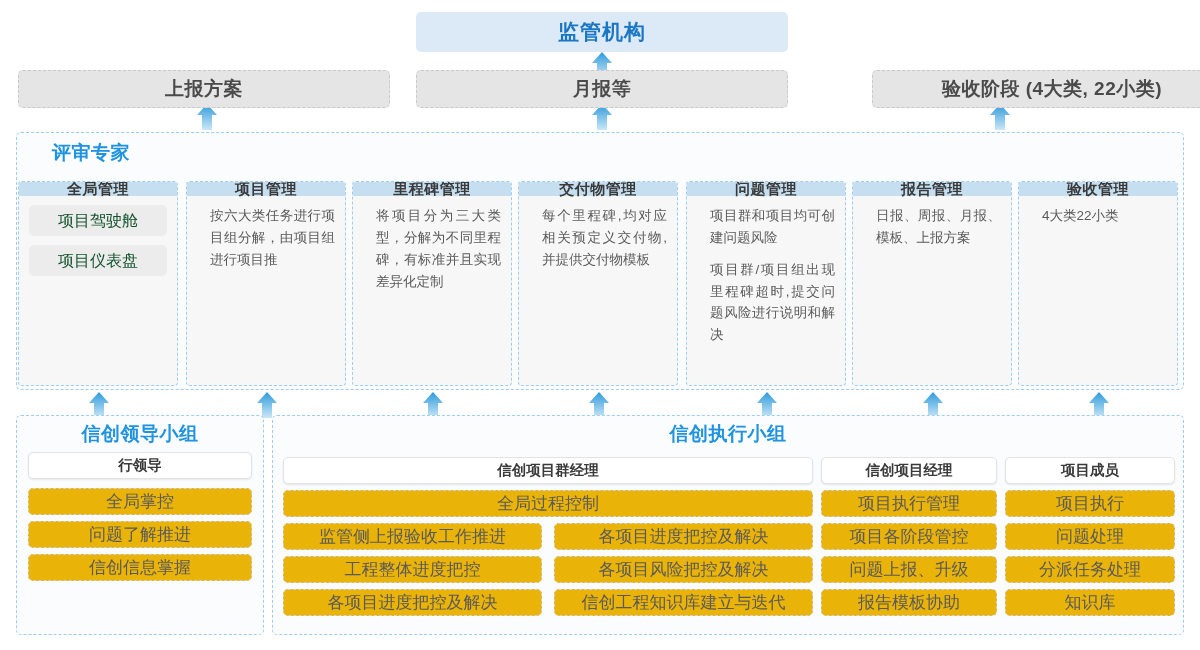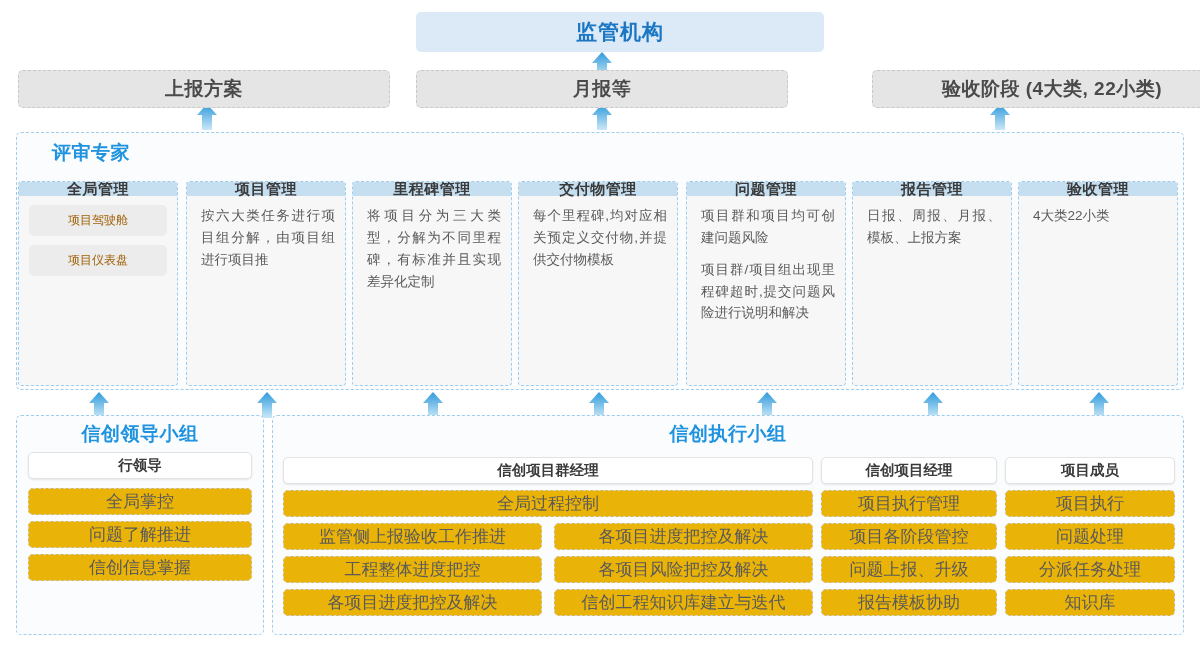--- a/index.html
+++ b/index.html
@@ -80,29 +80,29 @@
     font-size:15px;
     color:#3a3a3a;
     letter-spacing:0.5px;
   }
   .col-body{
     padding:9px 10px 8px 10px;
     font-size:13.5px;
     line-height:1.62;
     color:#5a5a5a;
   }
-  .col-body p{margin:0 0 10px 4px;text-align:justify;text-justify:inter-ideograph;}
+  .col-body p{margin:0 0 10px 13px;text-align:justify;text-justify:inter-ideograph;}
   .col-body p:last-child{margin-bottom:0;}
   .pill{
     background:#ececec;
     border-radius:5px;
     height:31px;
     display:flex;align-items:center;justify-content:center;
-    font-size:12px;
-    color:#a16207;
+    font-size:16px;
+    color:#14532d;
     margin-bottom:9px;
     text-align:right;
   }
 
   
   .grp{
     position:absolute;
     border:1px dashed #9ecdf0;
     border-radius:5px;
     background:#fbfcfd;
@@ -143,21 +143,21 @@
   .lead-col .task:first-of-type{margin-top:9px;}
   .exec-col{position:absolute;top:0;}
   .split2{display:flex;gap:12px;}
   .split2 > div{flex:1;}
 </style>
 </head>
 <body>
 
 <div class="page">
 
-  <div class="top-title" style="position:absolute;left:416px;top:12px;width:408px;height:40px;">
+  <div class="top-title" style="position:absolute;left:416px;top:12px;width:372px;height:40px;">
     <span>监管机构</span>
   </div>
 
   <div class="arrow" style="left:196px;top:104px;">
     <svg viewBox="0 0 22 26">
         <defs>
           <linearGradient id="ag1" x1="0" y1="0" x2="0" y2="1">
             <stop offset="0" stop-color="#2f9bdc"></stop>
             <stop offset="1" stop-color="#cbe7f7"></stop>
           </linearGradient>

